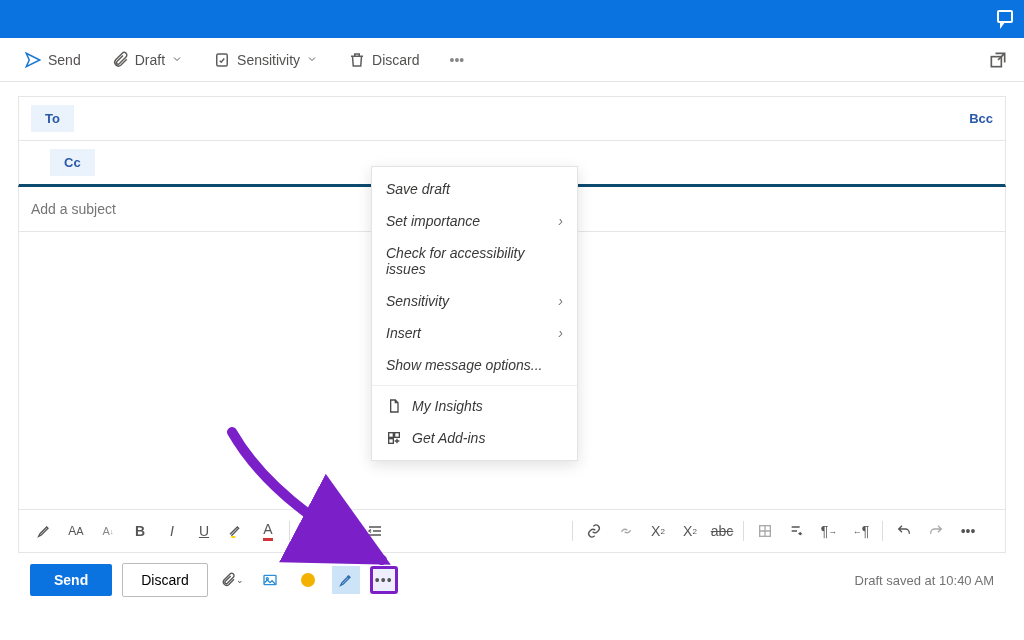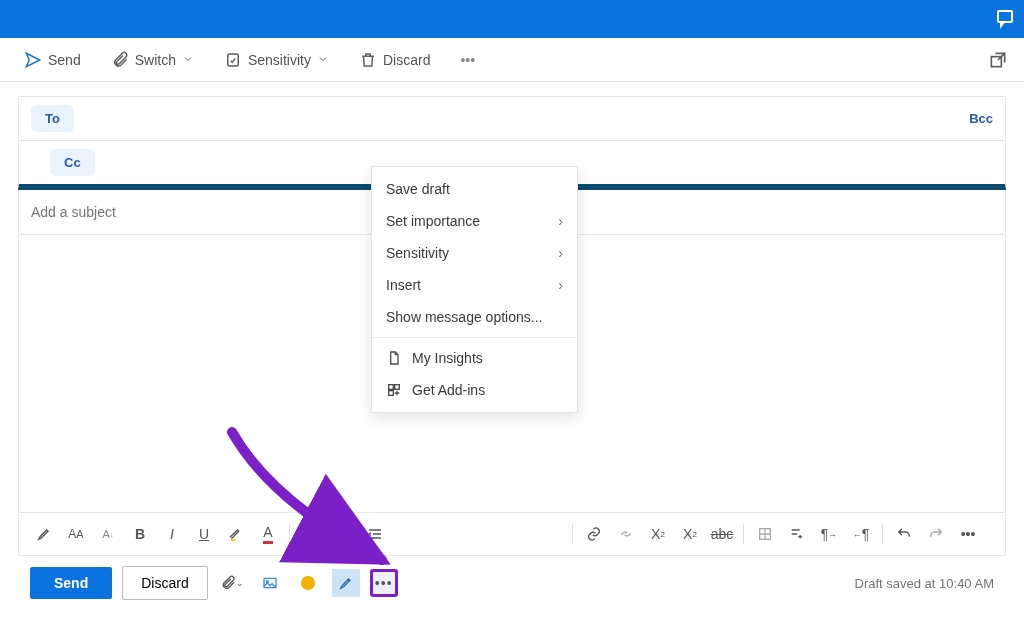--- a/index.html
+++ b/index.html
@@ -8,40 +8,40 @@
   .titlebar-icon { width: 24px; height: 24px; color: #fff; display:flex; align-items:center; justify-content:center;}
   .toolbar { height: 44px; border-bottom: 1px solid #e5e5e5; display: flex; align-items: center; padding: 0 16px; color:#605e5c; }
   .tb-item { display: flex; align-items: center; gap: 6px; padding: 4px 8px; margin-right: 14px; border-radius: 2px; cursor: pointer; color:#535251;}
   .tb-icon { width: 18px; height: 18px; display:flex; align-items:center; justify-content:center; color:#1976d2;}
   .tb-icon.grey{color:#605e5c;}
   .tb-chev { width:12px; color:#605e5c;}
   .spacer { flex: 1; }
   .popout { width: 20px; height:20px; color:#605e5c; cursor:pointer;}
   .compose { padding: 14px 18px 0 18px; }
   .field-row { display:flex; align-items:center; border:1px solid #e6e6e6; border-bottom:none; padding:8px 12px; background:#fff;}
-  .field-row.last-border { border-bottom:6px solid #0c4a6e;padding-left:31px;}
-  .chip { background:#eaf2fb; color:#2b5aa8; font-weight:600; padding:6px 14px; border-radius:6px; margin-right:10px; font-size:13px;}
+  .field-row.last-border { border-bottom:3px solid #0c4a6e;padding-left:31px;}
+  .chip { background:#eaf2fb; color:#2b5aa8; font-weight:600; padding:6px 14px; border-radius:0; margin-right:10px; font-size:13px;}
   .bcc { color:#2b5aa8; font-weight:600; font-size:13px; margin-left:auto; cursor:pointer;}
   .field-input{ flex:1; border:none; outline:none; font-size:14px; background:transparent;}
   .subject-row { border:1px solid #e6e6e6; border-top:none; padding:14px 12px;}
   .subject-input { width:100%; border:none; outline:none; font-size:14px; color:#0f172a;}
   .body-area { border:1px solid #e6e6e6; border-top:none; height:278px;}
   .format-bar { border:1px solid #e6e6e6; border-top:none; padding:6px 10px; display:flex; align-items:center; gap:2px; position:relative;}
   .fmt-btn { width:30px; height:30px; display:flex; align-items:center; justify-content:center; color:#555; cursor:pointer; border-radius:2px; font-family:"Segoe UI",Arial,sans-serif;}
   .fmt-btn svg{width:16px;height:16px;}
   .fmt-sep{width:1px;height:20px;background:#ddd;margin:0 4px;}
   .action-bar { padding:10px 12px; display:flex; align-items:center; gap:10px;}
   .btn-send { background:#0b73e0; color:#fff; border:none; padding:8px 24px; border-radius:2px; font-weight:600; font-size:14px; cursor:pointer;}
   .btn-discard { background:#fff; border:1px solid #bbb; padding:8px 18px; border-radius:2px; font-size:14px; cursor:pointer;}
   .mini-btn { width:28px; height:28px; display:flex; align-items:center; justify-content:center; color:#555; cursor:pointer;}
   .mini-btn.box { border:3px solid #7b1fc9; border-radius:3px; background:#eef;}
   .mini-btn.sel { background:#cde3f8;}
   .status { margin-left:auto; color:#737373; font-size:13px;}
   .contextmenu { position:absolute; left:371px; top:166px; width:207px; background:#fff; border:1px solid #e3e3e3; box-shadow:0 4px 14px rgba(0,0,0,.12); padding:6px 0; z-index:10;}
-  .menu-item { display:flex; align-items:center; padding:8px 14px; gap:10px; cursor:pointer; font-size:14px; color:#3a3938;}
+  .menu-item { display:flex; align-items:center; padding:8px 14px; gap:10px; cursor:pointer; font-size:14px; color:#3a3938;font-style:italic;}
   .menu-item .mi-chev{margin-left:auto; color:#777;}
   .menu-sep{height:1px;background:#eee;margin:4px 0;}
   .menu-icon{width:16px;height:16px;color:#4a4a4a;display:flex;align-items:center;justify-content:center;}
   .arrow-annot { position:absolute; left:212px; top:412px; z-index:11; pointer-events:none; }
   .yellow-dot{width:14px;height:14px;border-radius:50%;background:#f3b100;}
   .small-txt{font-size:11px;}
 </style>
 </head>
 <body>
 
@@ -62,21 +62,21 @@
         </svg>
       </span>
     <span>Send</span>
   </div>
   <div class="tb-item">
     <span class="tb-icon grey">
         <svg viewBox="0 0 24 24" fill="none" stroke="currentColor" stroke-width="2">
           <path d="M21 11l-8 8a5 5 0 01-7-7l9-9a3.5 3.5 0 015 5l-9 9a2 2 0 01-3-3l8-8"></path>
         </svg>
       </span>
-    <span>Switch</span>
+    <span>Draft</span>
     <span class="tb-chev"><svg viewBox="0 0 24 24" fill="none" stroke="currentColor" stroke-width="2">
           <path d="M6 9l6 6 6-6"></path>
         </svg></span>
   </div>
   <div class="tb-item">
     <span class="tb-icon grey">
         <svg viewBox="0 0 24 24" fill="none" stroke="currentColor" stroke-width="2">
           <rect x="5" y="4" width="14" height="16" rx="2"></rect>
           <path d="M9 13l2 2 4-5"></path>
         </svg>
@@ -238,20 +238,23 @@
   </div>
 </div>
 
 <div class="contextmenu">
   <div class="menu-item">
       <span>Save draft</span>
     </div>
   <div class="menu-item">
       <span>Set importance</span>
       <span class="mi-chev">›</span>
+    </div>
+  <div class="menu-item">
+      <span>Check for accessibility issues</span>
     </div>
   <div class="menu-item">
       <span>Sensitivity</span>
       <span class="mi-chev">›</span>
     </div>
   <div class="menu-item">
       <span>Insert</span>
       <span class="mi-chev">›</span>
     </div>
   <div class="menu-item">

